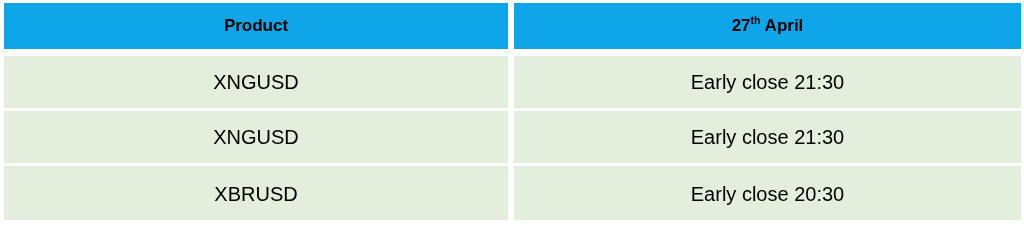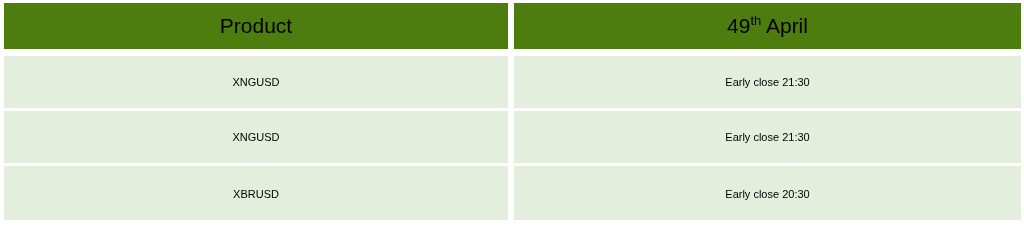--- a/index.html
+++ b/index.html
@@ -64,28 +64,28 @@
     flex: 0 0 6px;
     width: 6px;
     background: #ffffff;
   }
 
   .col-date {
     flex: 1 1 auto;
   }
 
   .header-row .cell {
-    background: #4d7c0f;
-    font-size: 21px;
-    font-weight: normal;
+    background: #0ea5e9;
+    font-size: 17px;
+    font-weight: bold;
   }
 
   .data-row .cell {
     background: #e3efdc;
-    font-size: 11px;
+    font-size: 20px;
     font-weight: normal;
   }
 
   .date-label {
     display: inline-block;
     white-space: nowrap;
   }
 
   .date-label sup {
     font-size: 0.62em;
@@ -95,21 +95,21 @@
 </style>
 </head>
 <body>
 
 <div class="schedule-table">
 
   <div class="row header-row">
     <div class="cell col-product">Product</div>
     <div class="col-gap"></div>
     <div class="cell col-date">
-      <span class="date-label"><span>49</span><sup>th</sup><span> April</span></span>
+      <span class="date-label"><span>27</span><sup>th</sup><span> April</span></span>
     </div>
   </div>
 
   <div class="row data-row">
     <div class="cell col-product">XNGUSD</div>
     <div class="col-gap"></div>
     <div class="cell col-date">Early close 21:30</div>
   </div>
 
   <div class="row data-row">

